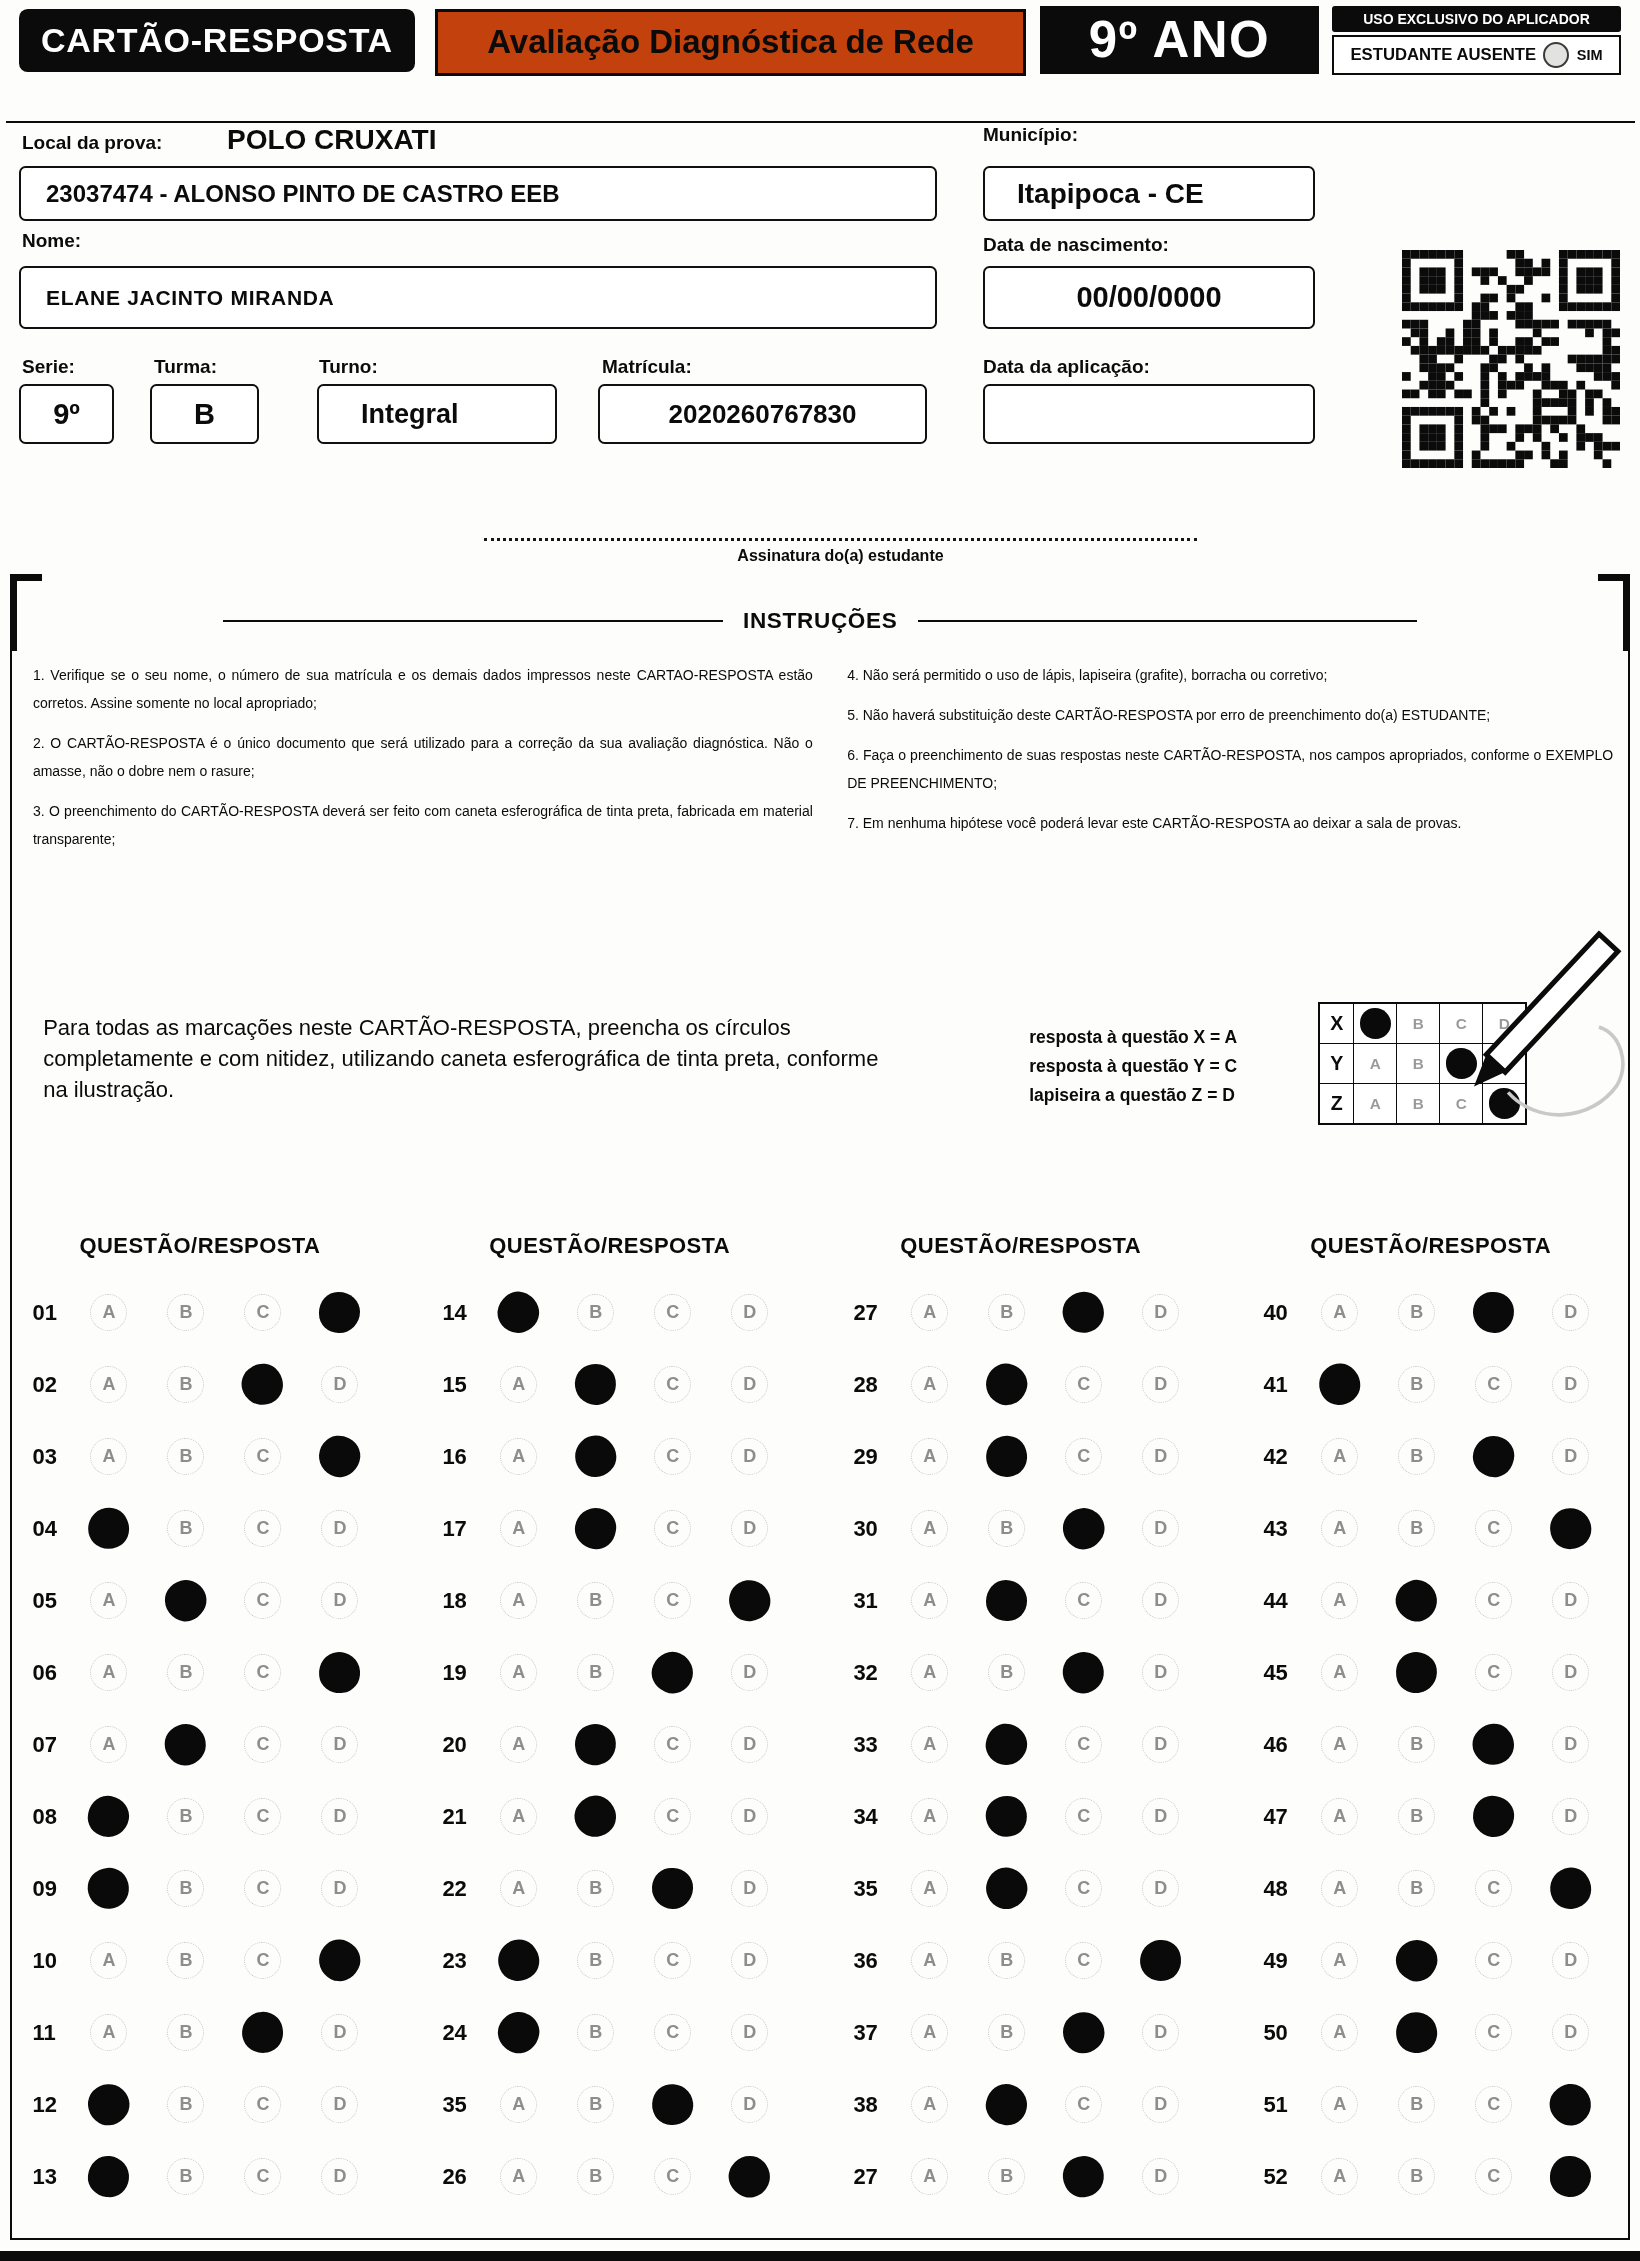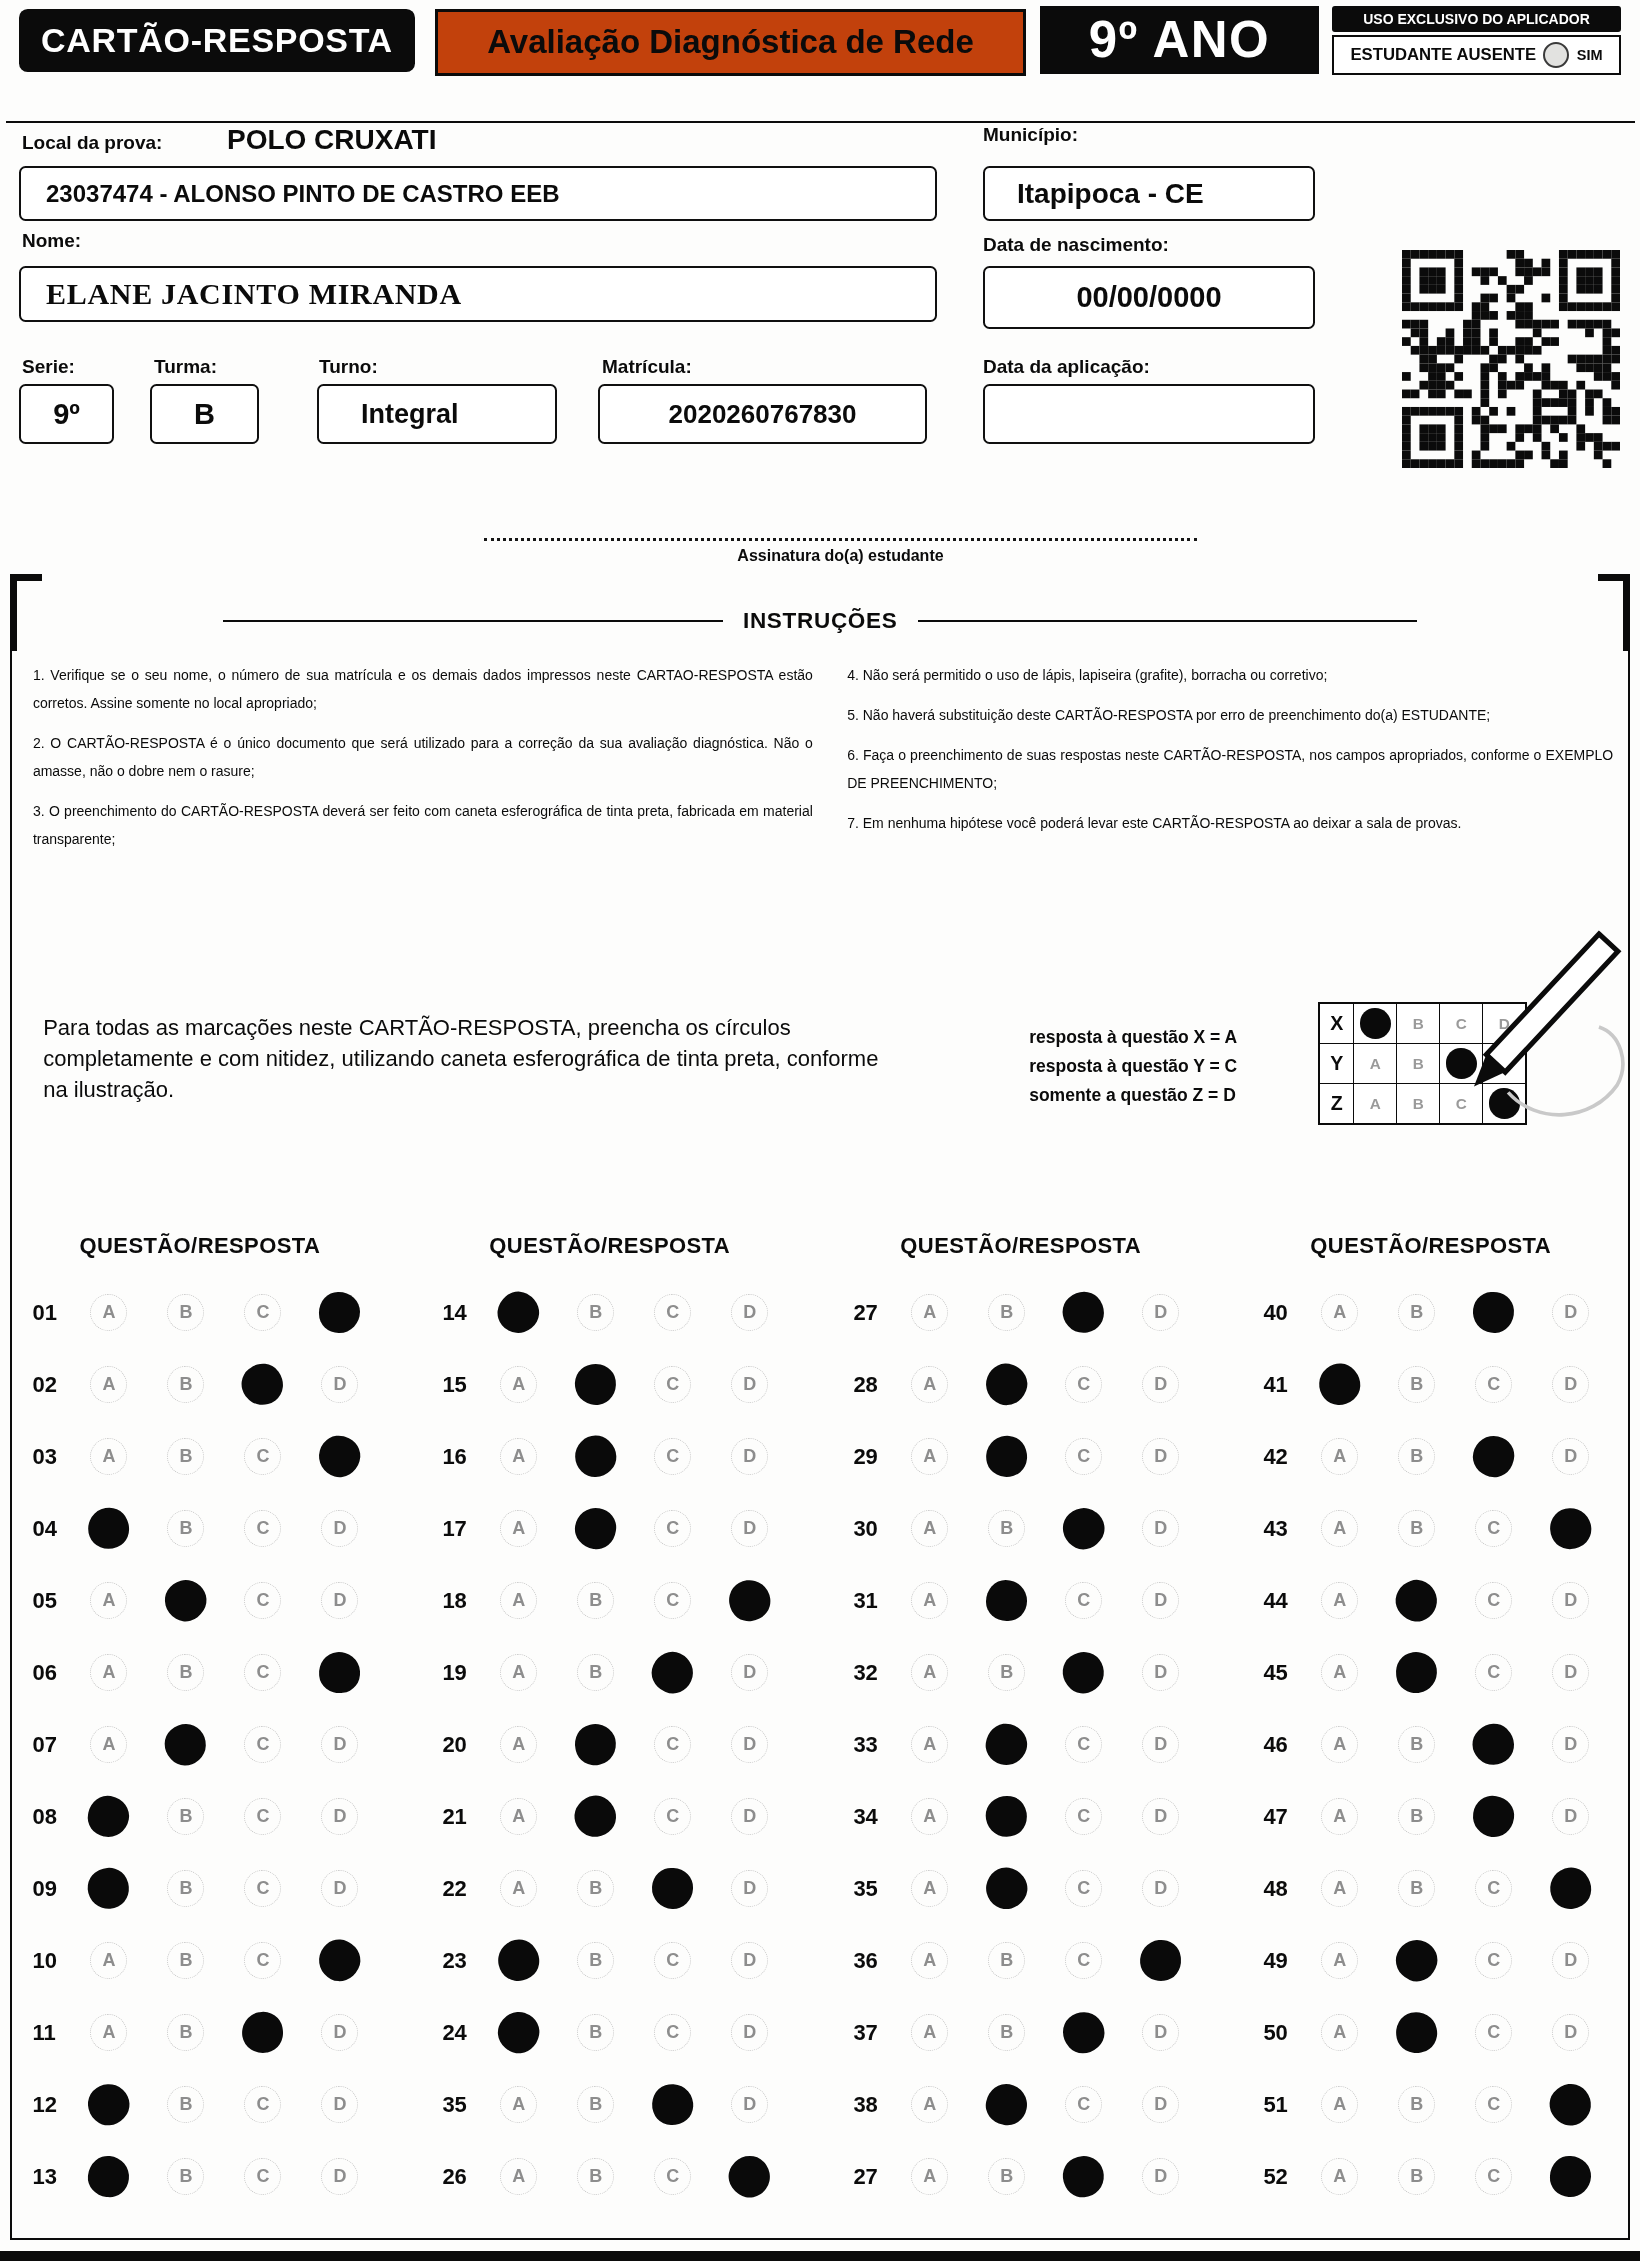--- a/index.html
+++ b/index.html
@@ -18,21 +18,21 @@
   .absent-circle{width:22px;height:22px;border:2.2px solid #3a3a3a;border-radius:50%;background:#e2e2e0;}
   .absent-sim{font-size:14.5px;font-weight:700;}
   #hdr-rule{position:absolute;left:5.8px;top:121px;width:1629px;border-top:2.2px solid #0b0b0b;}
 
   .flabel{position:absolute;font-weight:700;font-size:19px;text-align:center;}
   .fvalue-plain{position:absolute;font-weight:700;font-size:28px;}
   .fbox{position:absolute;border:2.9px solid #101010;border-radius:6.5px;display:flex;align-items:center;background:#fff;
         font-weight:700;box-sizing:border-box;}
   #box-school{left:19px;top:166px;width:918px;height:55px;padding-left:25px;font-size:24px;}
   #box-municipio{left:983px;top:166px;width:332px;height:55px;padding-left:32px;font-size:28px;}
-  #box-nome{left:19px;top:266px;width:918px;height:56px;padding-left:25px;font-size:30px;letter-spacing:0.7px;font-family:Liberation Serif, serif;}
+  #box-nome{left:19px;top:266px;width:918px;height:63px;padding-left:25px;font-size:21px;letter-spacing:0.7px;}
   #box-nascimento{left:983px;top:266px;width:332px;height:63px;justify-content:center;font-size:29px;}
   #box-serie{left:19px;top:384px;width:95px;height:60px;justify-content:center;font-size:29px;}
   #box-turma{left:150px;top:384px;width:109px;height:60px;justify-content:center;font-size:29px;}
   #box-turno{left:317px;top:384px;width:240px;height:60px;padding-left:42px;font-size:27px;}
   #box-matricula{left:598px;top:384px;width:329px;height:60px;justify-content:center;font-size:26px;}
   #box-aplicacao{left:983px;top:384px;width:332px;height:60px;}
   #qr{position:absolute;left:1402px;top:250px;width:218px;height:218px;}
   #sig-line{position:absolute;left:484px;top:538px;width:713px;border-top:3.6px dotted #161616;}
   #sig-label{position:absolute;left:484px;top:547px;width:713px;text-align:center;font-weight:700;font-size:16px;}
 
@@ -452,21 +452,21 @@
         <p class="instr">4. Não será permitido o uso de lápis, lapiseira (grafite), borracha ou corretivo;</p>
         <p class="instr">5. Não haverá substituição deste CARTÃO-RESPOSTA por erro de preenchimento do(a) ESTUDANTE;</p>
         <p class="instr">6. Faça o preenchimento de suas respostas neste CARTÃO-RESPOSTA, nos campos apropriados, conforme o EXEMPLO DE PREENCHIMENTO;</p>
         <p class="instr">7. Em nenhuma hipótese você poderá levar este CARTÃO-RESPOSTA ao deixar a sala de provas.</p>
       </div>
 
     <div id="ex-text">Para todas as marcações neste CARTÃO-RESPOSTA, preencha os círculos completamente e com nitidez, utilizando caneta esferográfica de tinta preta, conforme na ilustração.</div>
     <div id="ex-legend">
         <div>resposta à questão X = A</div>
         <div>resposta à questão Y = C</div>
-        <div>somente a questão Z = D</div>
+        <div>lapiseira a questão Z = D</div>
       </div>
     <div id="ex-grid">
         <div class="ex-row">
           <div class="ex-cell lab">X</div>
           <div class="ex-cell">
             <div class="dot-ex"></div>
           </div>
           <div class="ex-cell">
             <span class="faint">B</span>
           </div>

